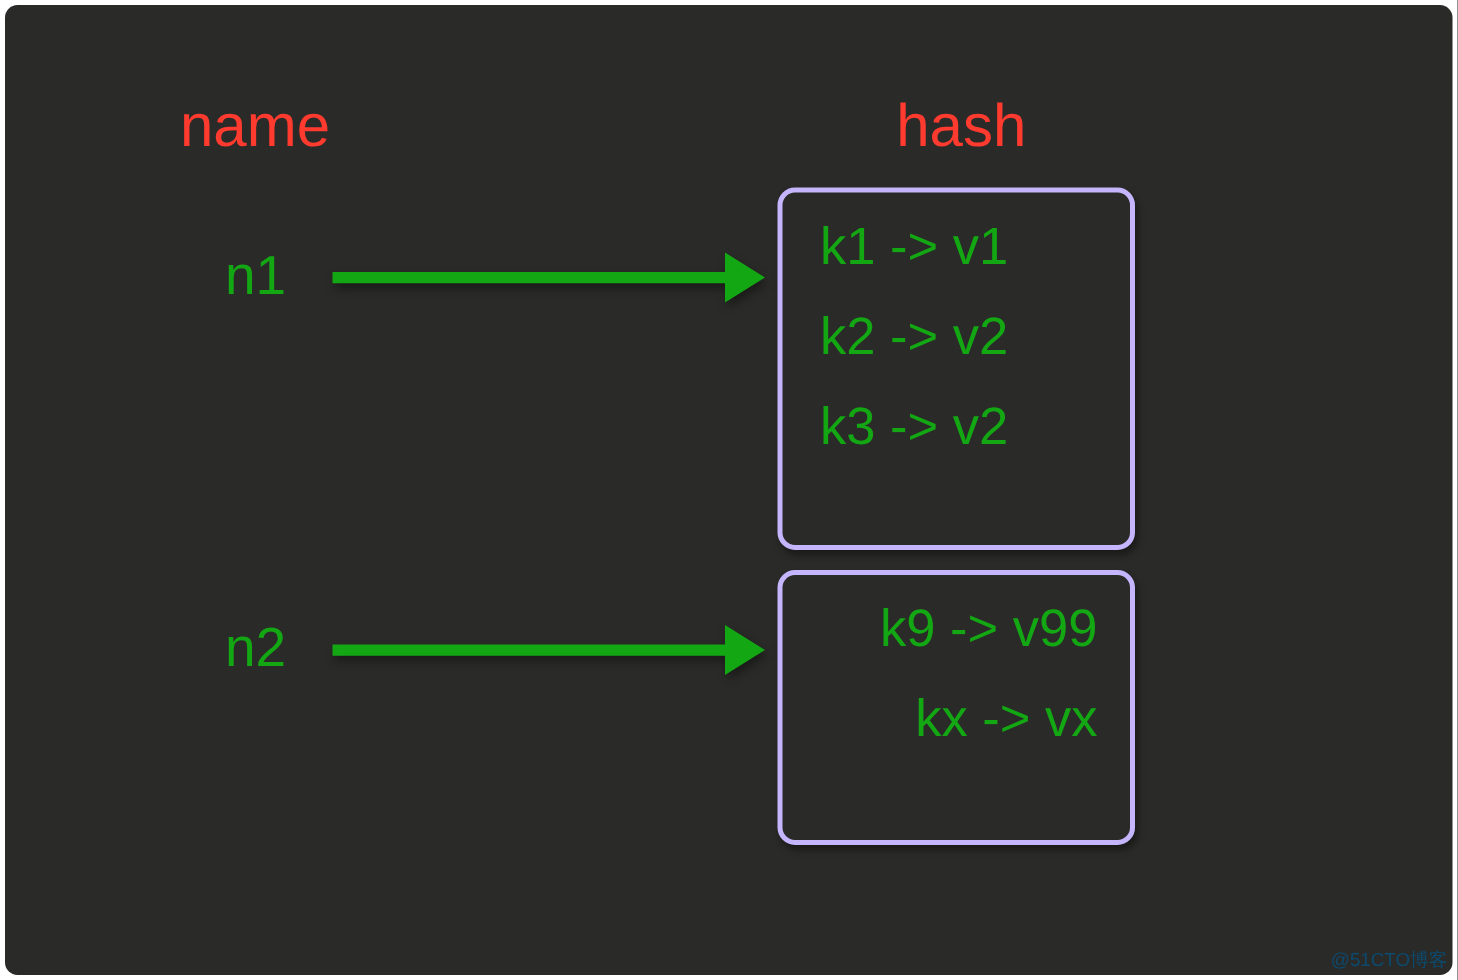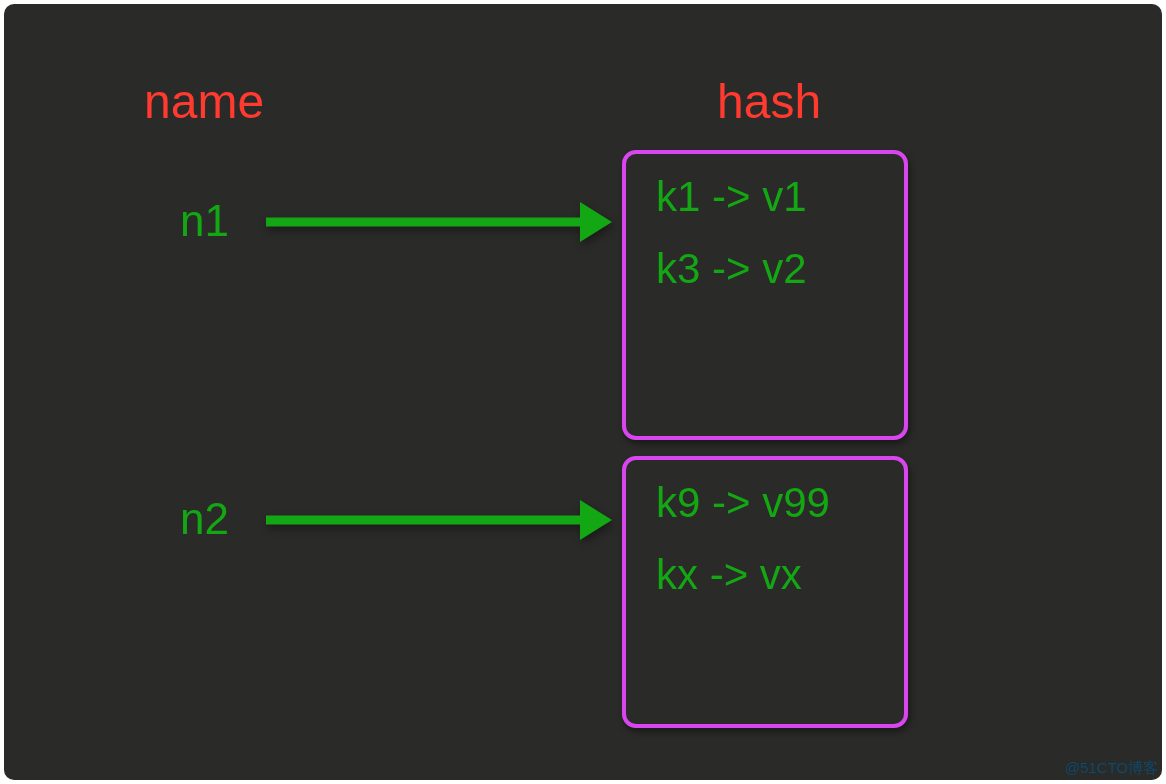--- a/index.html
+++ b/index.html
@@ -27,21 +27,21 @@
   }
   .node-label {
     position: absolute;
     color: #13a813;
     font-size: 44px;
     font-weight: 400;
     text-align: right;
   }
   .hash-box {
     position: absolute;
-    border: 4px solid #d946ef;
+    border: 4px solid #c4b5fd;
     border-radius: 14px;
     box-shadow: 2px 4px 6px rgba(0,0,0,0.4);
     padding: 22px 26px 10px 30px;
   }
   .hash-entry {
     color: #13a813;
     font-size: 42px;
     font-weight: 400;
     line-height: 1.0;
     margin-bottom: 30px;
@@ -77,23 +77,24 @@
     <polygon points="318,8 350,28 318,48" fill="#13a813"></polygon>
   </svg>
 
   <svg class="arrow-svg" style="left:258px; top:488px;" width="354" height="56">
     <line x1="4" y1="28" x2="322" y2="28" stroke="#13a813" stroke-width="9" stroke-linecap="butt"></line>
     <polygon points="318,8 350,28 318,48" fill="#13a813"></polygon>
   </svg>
 
   <div class="hash-box" style="left:618px; top:146px; width:286px; height:290px;">
     <div class="hash-entry">k1 -&gt; v1</div>
+    <div class="hash-entry">k2 -&gt; v2</div>
     <div class="hash-entry">k3 -&gt; v2</div>
   </div>
 
-  <div class="hash-box" style="left:618px; top:452px; width:286px; height:272px;">
+  <div class="hash-box" style="left:618px; top:452px; width:286px; height:220px;text-align:right;">
     <div class="hash-entry">k9 -&gt; v99</div>
     <div class="hash-entry">kx -&gt; vx</div>
   </div>
 
 </div>
 
 <div class="watermark">@51CTO博客</div>
 
 </body></html>

